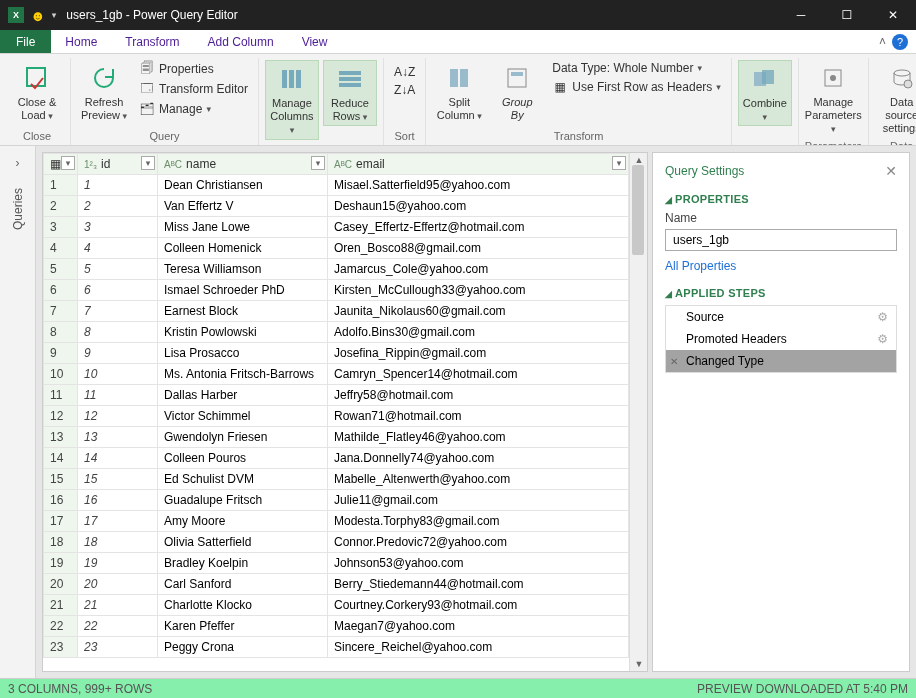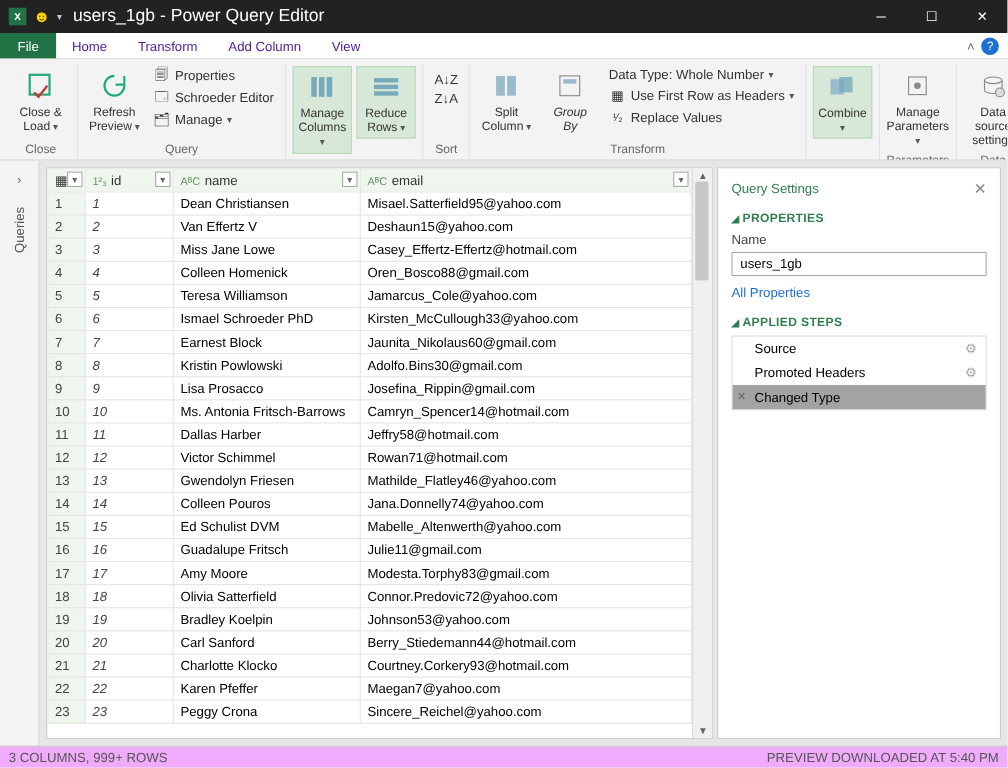--- a/index.html
+++ b/index.html
@@ -1,19 +1,19 @@
 <!DOCTYPE html>
 <html><head>
 <meta charset="utf-8">
 <style>
 * { margin:0; padding:0; box-sizing:border-box; font-family:"Segoe UI",Tahoma,sans-serif; font-size:12px; }
 body { background:#fff; width:916px; height:698px; overflow:hidden; display:flex; flex-direction:column; }
 .titlebar { background:#222; color:#fff; height:30px; display:flex; align-items:center; padding:0 0 0 8px; }
 .titlebar .appicons { display:flex; gap:6px; align-items:center; }
-.titlebar .title { margin-left:10px; font-size:16px; color:#fff; }
+.titlebar .title { margin-left:10px; font-size:12px; color:#fff; }
 .titlebar .spacer { flex:1; }
 .winbtn { width:46px; height:30px; display:flex; align-items:center; justify-content:center; color:#fff; }
 .menubar { background:#fff; border-bottom:1px solid #d4d4d4; height:24px; display:flex; align-items:stretch; }
 .file-tab { background:#217346; color:#fff; padding:0 16px; display:flex; align-items:center; font-size:12px; }
 .menu-tab { padding:0 14px; display:flex; align-items:center; color:#4c1d95; cursor:default; }
 .menu-tab.active { font-weight:400; }
 .menubar .spacer { flex:1; }
 .help-circle { width:16px; height:16px; border-radius:50%; background:#1e6fd6; color:#fff; display:flex; align-items:center; justify-content:center; font-size:11px; margin-right:8px; align-self:center; }
 .ribbon { background:#f3f3f3; border-bottom:1px solid #d4d4d4; height:92px; display:flex; padding:4px 4px 0; overflow:hidden; }
 .rgroup { display:flex; flex-direction:column; align-items:center; padding:0 6px; border-right:1px solid #e1e1e1; }
@@ -51,21 +51,21 @@
 .sect-head::before { content:"◢ "; font-size:9px; }
 .settings label { font-size:12px; color:#444; display:block; margin-bottom:4px;}
 .settings input[type=text] { width:100%; border:1px solid #aaa; padding:3px 7px; font-size:12px;}
 .settings a.link { color:#1e6fd6; font-size:12px; display:inline-block; margin-top:8px;}
 .steps { border:1px solid #ddd; }
 .step { padding:4px 8px 4px 20px; font-size:12px; position:relative; display:flex; justify-content:space-between; align-items:center;}
 .step .gear { color:#aaa; visibility:hidden;}
 .step.geared .gear{visibility:visible;}
 .step.sel { background:#a3a3a3; }
 .step.sel::before { content:"✕"; position:absolute; left:4px; color:#666; font-size:10px;}
-.statusbar { height:20px; background:#f0abfc; border-top:1px solid #ccc; display:flex; align-items:center; padding:0 8px; font-size:11px; color:#555; justify-content:space-between;}
+.statusbar { height:20px; background:#86efac; border-top:1px solid #ccc; display:flex; align-items:center; padding:0 8px; font-size:11px; color:#555; justify-content:space-between;}
 .dd-caret::after{content:" ▾"; font-size:9px; color:#555;}
 .type-ico { display:inline-block; font-size:10px; color:#6a8f6a; margin-right:4px;}
 </style>
 </head>
 <body>
 
 <div class="titlebar">
   <div class="appicons">
     <span style="width:16px;height:16px;background:#217346;color:#fff;font-size:9px;font-weight:bold;display:flex;align-items:center;justify-content:center;">X</span>
     <span style="color:#ffce00;font-size:15px;">☻</span>
@@ -118,21 +118,21 @@
         <div class="lbl dd-caret" style="white-space:pre-line;">Refresh
 Preview</div>
       </div>
       <div class="smallcol">
         <div class="smallbtn">
             <span class="ico">🗐</span>
             <span>Properties</span>
           </div>
         <div class="smallbtn">
             <span class="ico">🗔</span>
-            <span>Schroeder Editor</span>
+            <span>Transform Editor</span>
           </div>
         <div class="smallbtn dd-caret">
             <span class="ico">🗂</span>
             <span>Manage</span>
           </div>
       </div>
     </div>
     <div class="rgroup-label">Query</div>
   </div>
 
@@ -200,24 +200,20 @@
         <div class="lbl" style="white-space:pre-line;font-style:italic;">Group
 By</div>
       </div>
       <div class="smallcol">
         <div class="smallbtn dd-caret">
             <span>Data Type: Whole Number</span>
           </div>
         <div class="smallbtn dd-caret">
             <span class="ico">▦</span>
             <span>Use First Row as Headers</span>
-          </div>
-        <div class="smallbtn">
-            <span class="ico" style="font-size:10px;">¹⁄₂</span>
-            <span>Replace Values</span>
           </div>
       </div>
     </div>
     <div class="rgroup-label">Transform</div>
   </div>
 
   <div class="rgroup">
     <div class="rgroup-body">
       <div class="bigbtn hilite">
         <div class="ico">

